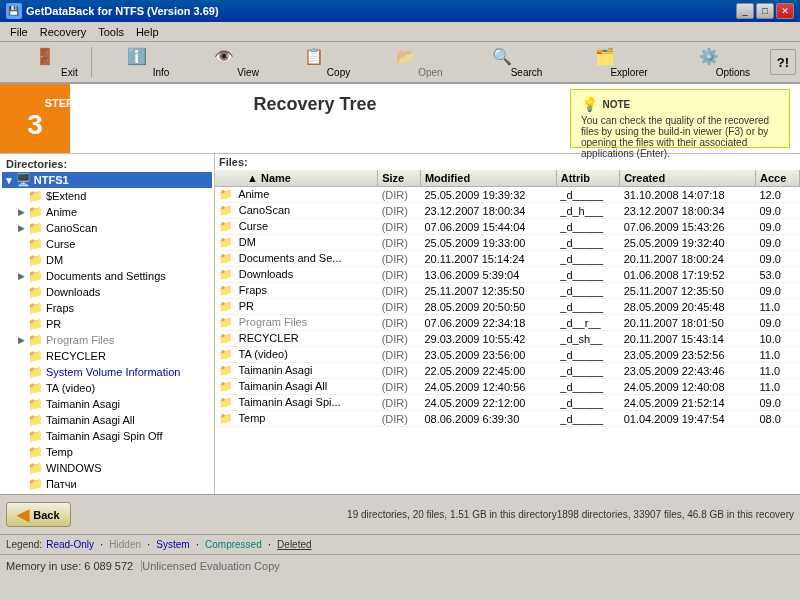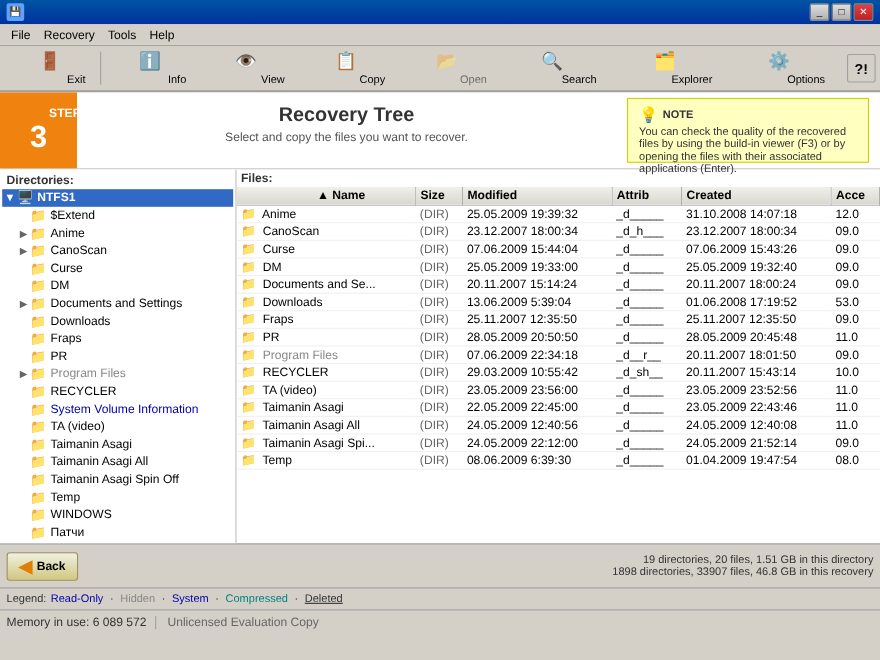--- a/index.html
+++ b/index.html
@@ -100,21 +100,21 @@
     .file-panel { flex: 1; overflow: hidden; display: flex; flex-direction: column; }
     .file-header-label { font-size: 11px; font-weight: bold; padding: 2px 4px; color: #333; }
     .file-table { flex: 1; overflow: auto; }
     table { width: 100%; border-collapse: collapse; font-size: 11px; }
     th {
       background: linear-gradient(to bottom, #f0f0e8, #d8d8d0);
       border-right: 1px solid #b0b0b0; border-bottom: 1px solid #b0b0b0;
       padding: 2px 4px; text-align: left; cursor: pointer; white-space: nowrap;
       position: sticky; top: 0; z-index: 1;
     }
-    th:first-child { padding-left: 32px; text-align: center; }
+    th:first-child { padding-left: 32px; }
     td { padding: 1px 4px; border-bottom: 1px solid #f0f0f0; white-space: nowrap; }
     .file-name.hidden-file { color: #888; }
 
     
     .legend {
       background: #d4d0c8; border-top: 1px solid #a0a0a0;
       display: flex; align-items: center; padding: 2px 6px; height: 20px; gap: 4px; font-size: 10px;
     }
     .legend-label { color: #333; }
     .legend-readonly { color: #00a; }
@@ -122,42 +122,43 @@
     .legend-system { color: #00a; }
     .legend-compressed { color: #008080; }
     .legend-deleted { text-decoration: underline; color: #333; }
 
     
     .status-bar {
       background: #d4d0c8; border-top: 1px solid #a0a0a0;
       display: flex; align-items: center; justify-content: space-between;
       padding: 0 6px; height: 22px; font-size: 11px;
     }
-    .status-left { display: flex; align-items: center; gap: 10px; }
-    .status-right { display: flex; flex-direction: column; align-items: flex-end; font-size: 10px; color: #333; }
+    .status-left { display: flex; align-items: center; }
+    .status-right { display: flex; flex-direction: row; align-items: flex-end; font-size: 10px; color: #333; }
     .back-btn {
       display: flex; align-items: center; gap: 4px; padding: 2px 10px;
       background: linear-gradient(to bottom, #f0f0e0, #d0c880);
       border: 1px solid #a09060; border-radius: 3px; cursor: pointer; font-size: 11px; font-weight: bold;
     }
     .back-btn .arrow { font-size: 16px; color: #e08000; }
 
     
     .memory-status { border-right: 1px solid #a0a0a0; padding-right: 8px; color: #333; }
     .eval-text { color: #666; }
 
     
     .dir-root { display: flex; align-items: center; background: #316ac5; color: white; padding: 1px 2px; cursor: pointer; }
   </style>
 </head>
 <body>
 
 <div class="title-bar">
   <div class="title-bar-left">
     <div class="title-bar-icon">💾</div>
+    <span>GetDataBack for NTFS (Version 3.69)</span>
   </div>
   <div class="title-bar-controls">
     <div class="title-btn">_</div>
     <div class="title-btn">□</div>
     <div class="title-btn close">✕</div>
   </div>
 </div>
 
 <div class="menu-bar">
   <div class="menu-item">File</div>
@@ -203,21 +204,20 @@
   <div class="toolbar-help">?!</div>
 </div>
 
 <div class="step-header">
   <div class="step-box">
     <span class="step-label">STEP</span>
     <span class="step-num">3</span>
   </div>
   <div class="step-content">
     <div class="step-title">Recovery Tree</div>
-    <div class="step-desc">Select and copy the files you want to recover.</div>
   </div>
   <div class="note-box">
     <div class="note-title">
       <span class="note-icon">💡</span>
       <span>NOTE</span>
     </div>
     <span>You can check the quality of the recovered files by using the build-in viewer (F3) or by opening the files with their associated applications (Enter).</span>
   </div>
 </div>
 

